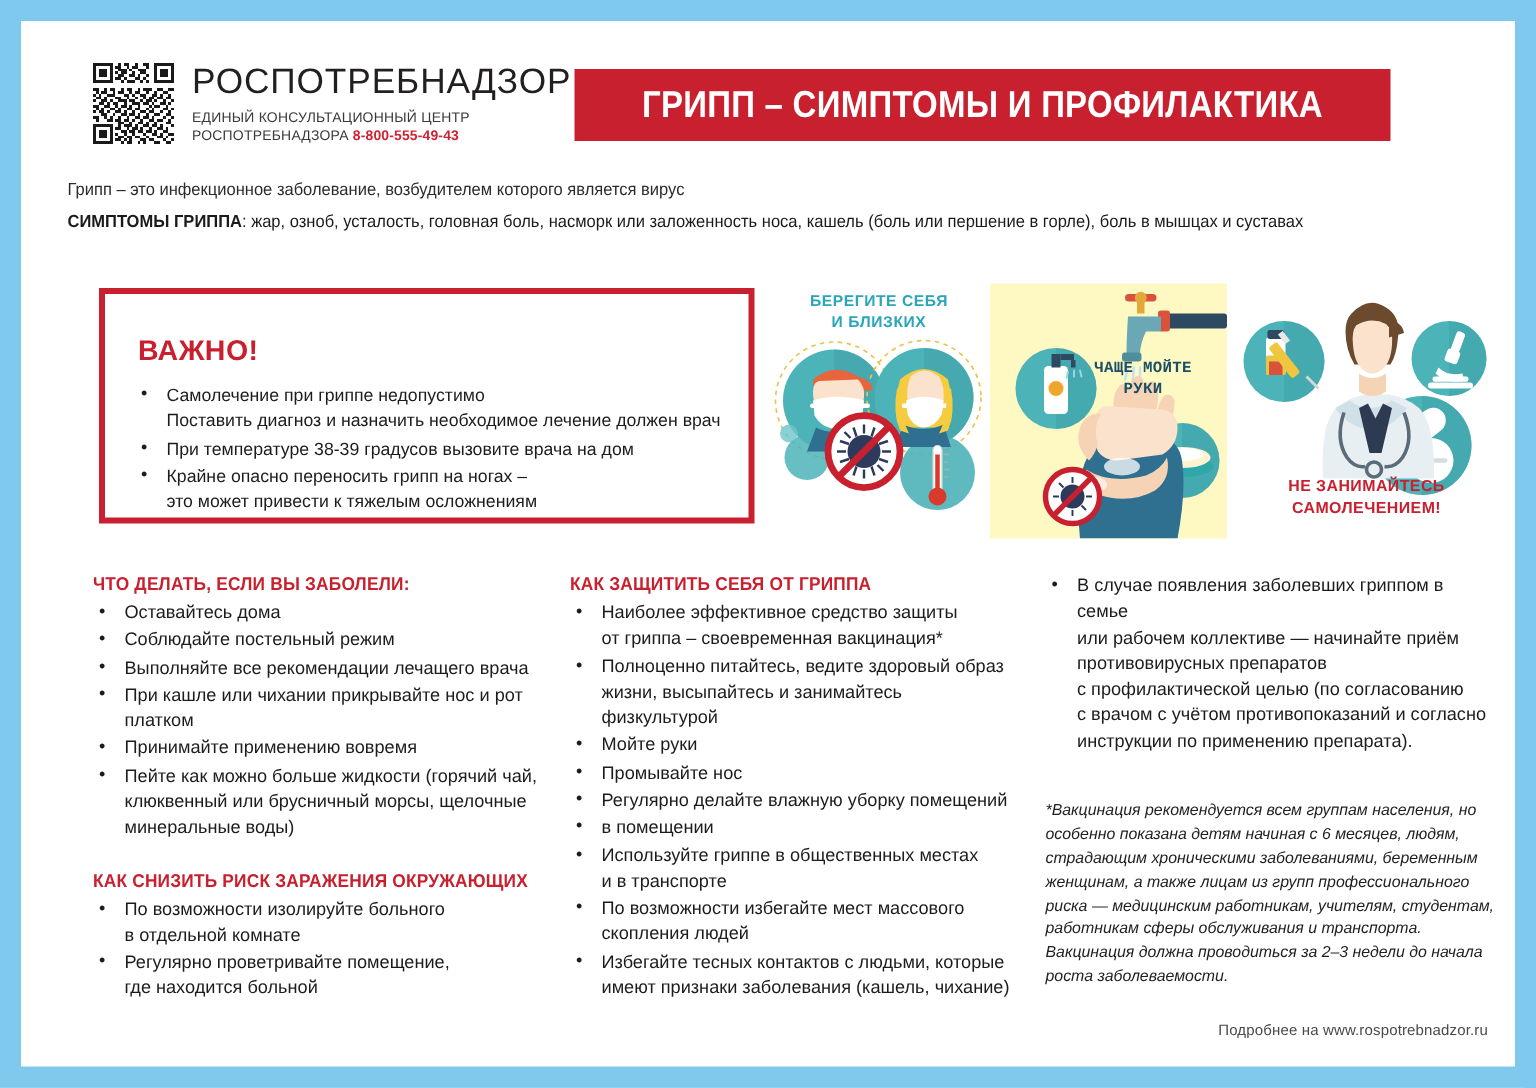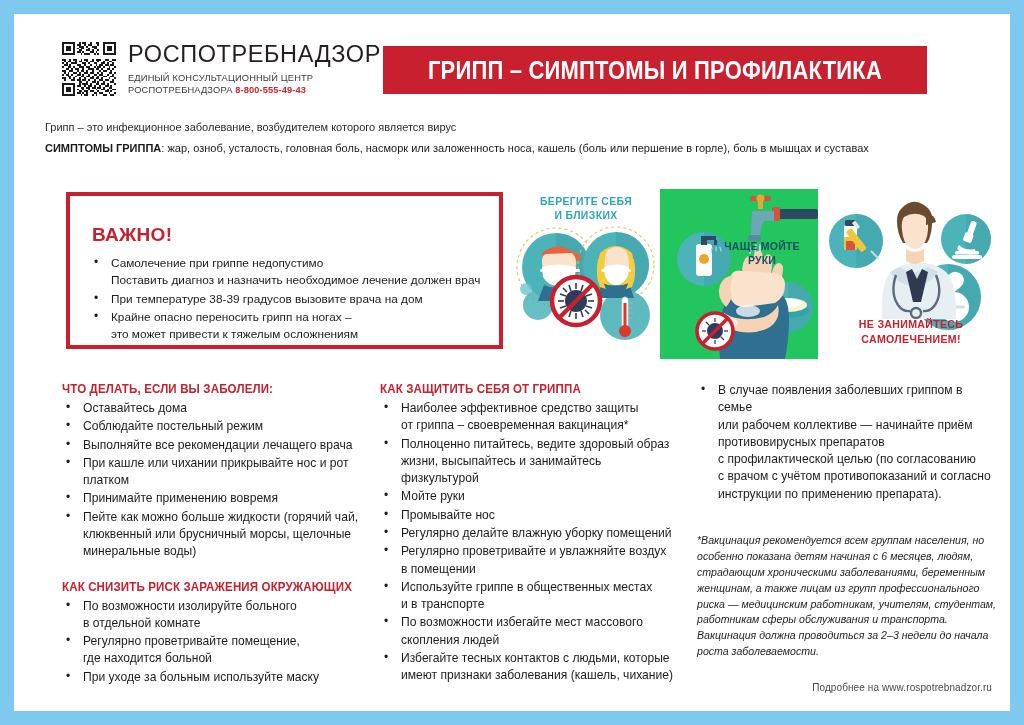--- a/index.html
+++ b/index.html
@@ -79,21 +79,22 @@
   
   .illus { position: absolute; left: 498px; top: 175px; width: 484px; height: 170px; }
 
   .panel-a { position: absolute; left: 0; top: 0; width: 148px; height: 170px; }
   .panel-a-title {
     text-align: center; color: #2aa6b8; font-size: 10.4px; font-weight: 700;
     line-height: 1.35; letter-spacing: 0.4px; padding-top: 6px;
   }
   .panel-b {
     position: absolute; left: 148px; top: 0; width: 158px; height: 170px;
-    background: #22c55e;
+    background: #fef9c3;
+    font-family: Liberation Mono, monospace;
   }
   .panel-c { position: absolute; left: 314px; top: 0; width: 170px; height: 170px; }
   .panel-c-caption {
     position: absolute; left: 0; bottom: 12px; width: 170px; text-align: center;
     color: #c8202e; font-size: 10.6px; font-weight: 700; line-height: 1.4;
     letter-spacing: 0.3px;
   }
   .panel-b-caption {
     position: absolute; right: 8px; top: 50px; width: 96px; text-align: center;
     color: #1b4f63; font-size: 10.5px; font-weight: 700; line-height: 1.35;
@@ -620,41 +621,39 @@
     <div class="sec-head">КАК СНИЗИТЬ РИСК ЗАРАЖЕНИЯ ОКРУЖАЮЩИХ</div>
     <ul class="blist">
       <li>
         <span>По возможности изолируйте больного</span>
         <span class="cont">в отдельной комнате</span>
       </li>
       <li>
         <span>Регулярно проветривайте помещение,</span>
         <span class="cont">где находится больной</span>
       </li>
-      <li><span>При уходе за больным используйте маску</span></li>
     </ul>
   </div>
 
   <div class="col col-mid">
     <div class="sec-head">КАК ЗАЩИТИТЬ СЕБЯ ОТ ГРИППА</div>
     <ul class="blist">
       <li>
         <span>Наиболее эффективное средство защиты</span>
         <span class="cont">от гриппа – своевременная вакцинация*</span>
       </li>
       <li>
         <span>Полноценно питайтесь, ведите здоровый образ</span>
         <span class="cont">жизни, высыпайтесь и занимайтесь</span>
         <span class="cont">физкультурой</span>
       </li>
       <li><span>Мойте руки</span></li>
       <li><span>Промывайте нос</span></li>
       <li><span>Регулярно делайте влажную уборку помещений</span></li>
       <li>
-        <span>Регулярно проветривайте и увлажняйте воздух</span>
         <span class="cont">в помещении</span>
       </li>
       <li>
         <span>Используйте гриппе в общественных местах</span>
         <span class="cont">и в транспорте</span>
       </li>
       <li>
         <span>По возможности избегайте мест массового</span>
         <span class="cont">скопления людей</span>
       </li>

